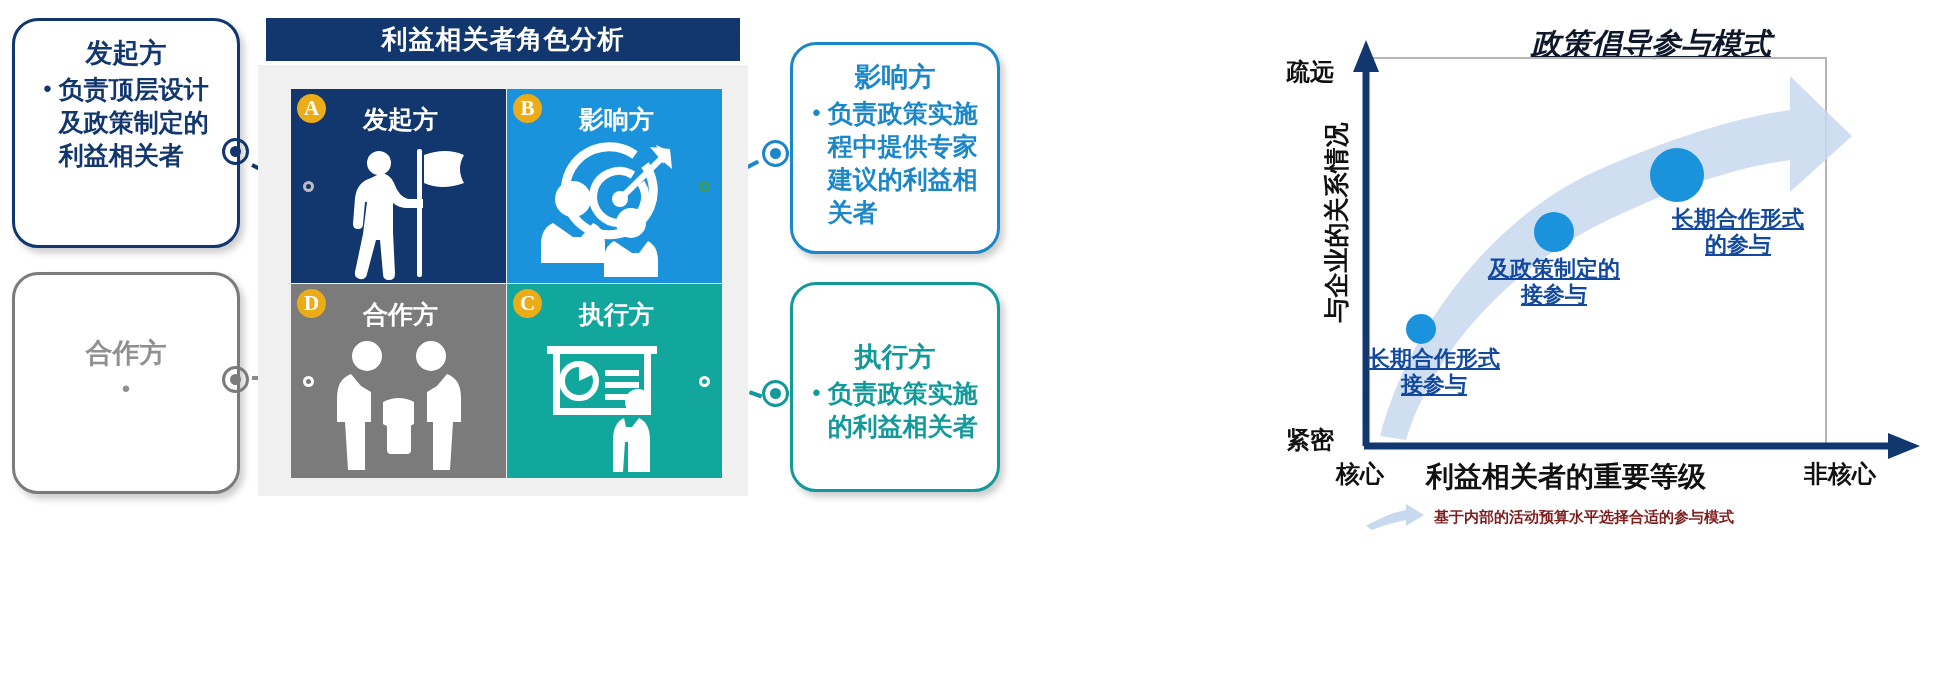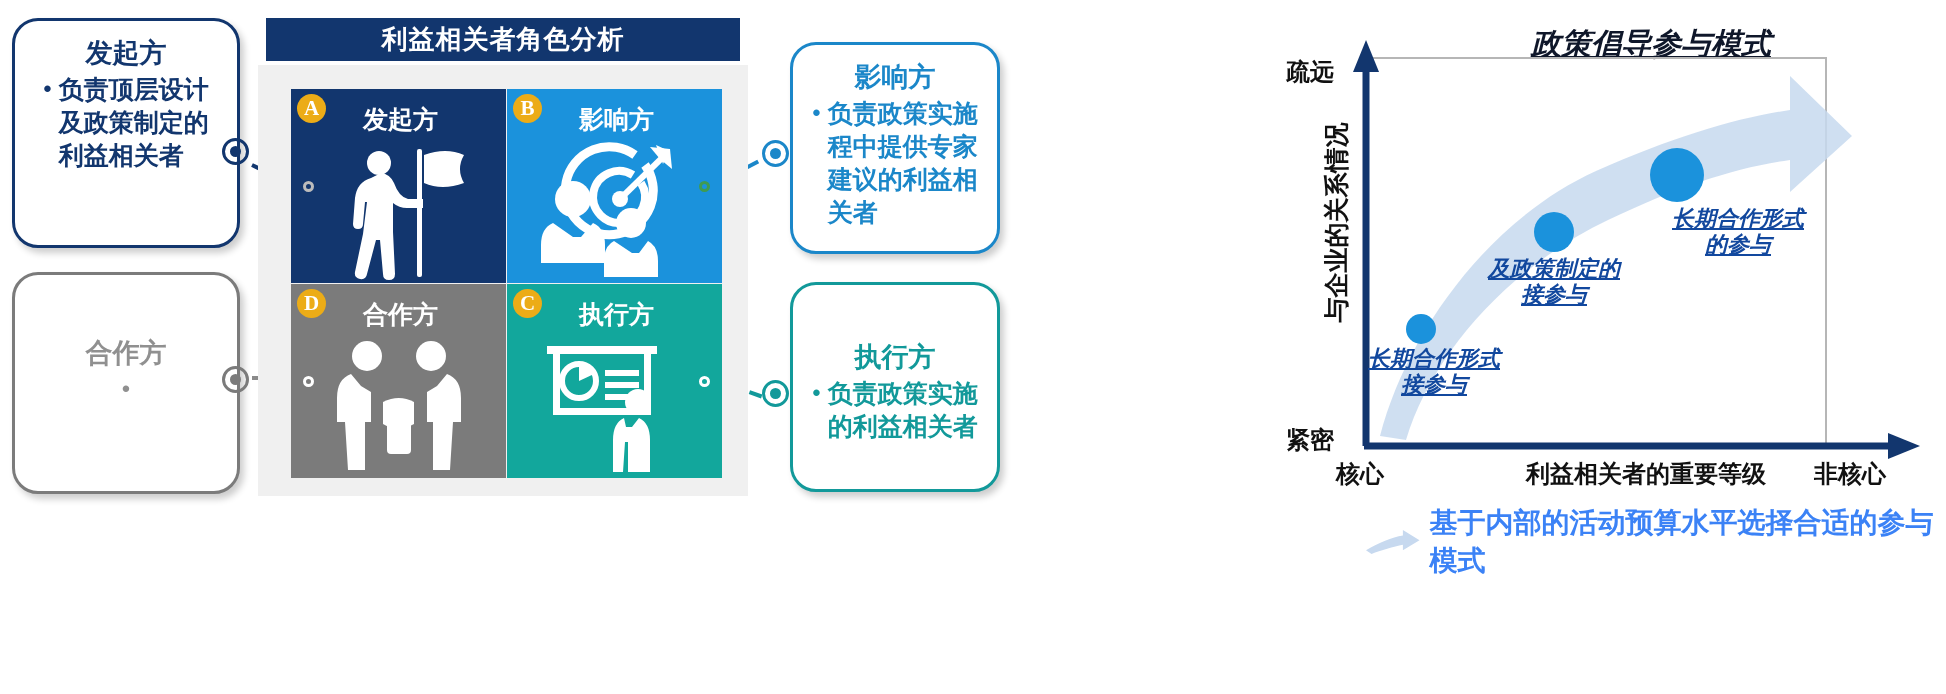--- a/index.html
+++ b/index.html
@@ -116,44 +116,44 @@
   }
   #ylabel {
     position: absolute; left: -40px; top: 200px; width: 240px;
     text-align: center;
     font-size: 25px; font-weight: bold; color: #111;
     transform: rotate(-90deg);
     font-family: "Liberation Serif", serif;
   }
   #xlabel {
     position: absolute; left: 170px; top: 452px; width: 340px;
-    text-align: right;
-    font-size: 24px; font-weight: bold; color: #111;
+    text-align: left;
+    font-size: 28px; font-weight: bold; color: #111;
     font-family: "Liberation Serif", serif;
   }
   .ax-tick {
     position: absolute; font-size: 24px; font-weight: bold; color: #111;
     font-family: "Liberation Serif", serif;
   }
   .bub {
     position: absolute; border-radius: 50%; background: #1b92dc;
   }
   .bub-lab {
     position: absolute; width: 200px; text-align: center;
-    font-size: 22px; font-weight: bold; font-style: italic;
+    font-size: 22px; font-weight: bold; 
     color: #12489e; text-decoration: underline; line-height: 1.2;
     font-family: "Liberation Serif", serif;
     white-space: pre-line;
   }
   #footnote {
     position: absolute; left: 110px; top: 498px; width: 580px;
     display: flex; align-items: center; gap: 10px;
   }
   #footnote .fn-text {
-    font-size: 28px; font-weight: bold; color: #3b82f6;
+    font-size: 15px; font-weight: bold; color: #7f1d1d;
     font-family: "Liberation Serif", serif;
   }
 </style>
 </head>
 <body>
 
 <div id="stage">
 
   <div class="callout co-blue" style="left:12px; top:18px; width:228px; height:230px;">
     <div class="c-title">发起方</div>
@@ -305,21 +305,21 @@
                C 478 162, 424 180, 352 214
                C 252 262, 176 348, 150 434 Z" fill="#c7d9ef" opacity="0.85"></path>
     </svg>
 
     <div id="ylabel">与企业的关系情况</div>
     <div id="xlabel">利益相关者的重要等级</div>
 
     <div class="ax-tick" style="left:30px; top:50px;">疏远</div>
     <div class="ax-tick" style="left:30px; top:418px;">紧密</div>
     <div class="ax-tick" style="left:80px; top:452px;">核心</div>
-    <div class="ax-tick" style="left:548px; top:452px;margin-left:10px;">非核心</div>
+    <div class="ax-tick" style="left:548px; top:452px;">非核心</div>
 
     <div class="bub" style="left:150px; top:308px; width:30px; height:30px;"></div>
     <div class="bub-lab" style="left:78px; top:340px;">长期合作形式
 接参与</div>
 
     <div class="bub" style="left:278px; top:206px; width:40px; height:40px;"></div>
     <div class="bub-lab" style="left:198px; top:250px;">及政策制定的
 接参与</div>
 
     <div class="bub" style="left:394px; top:142px; width:54px; height:54px;"></div>

